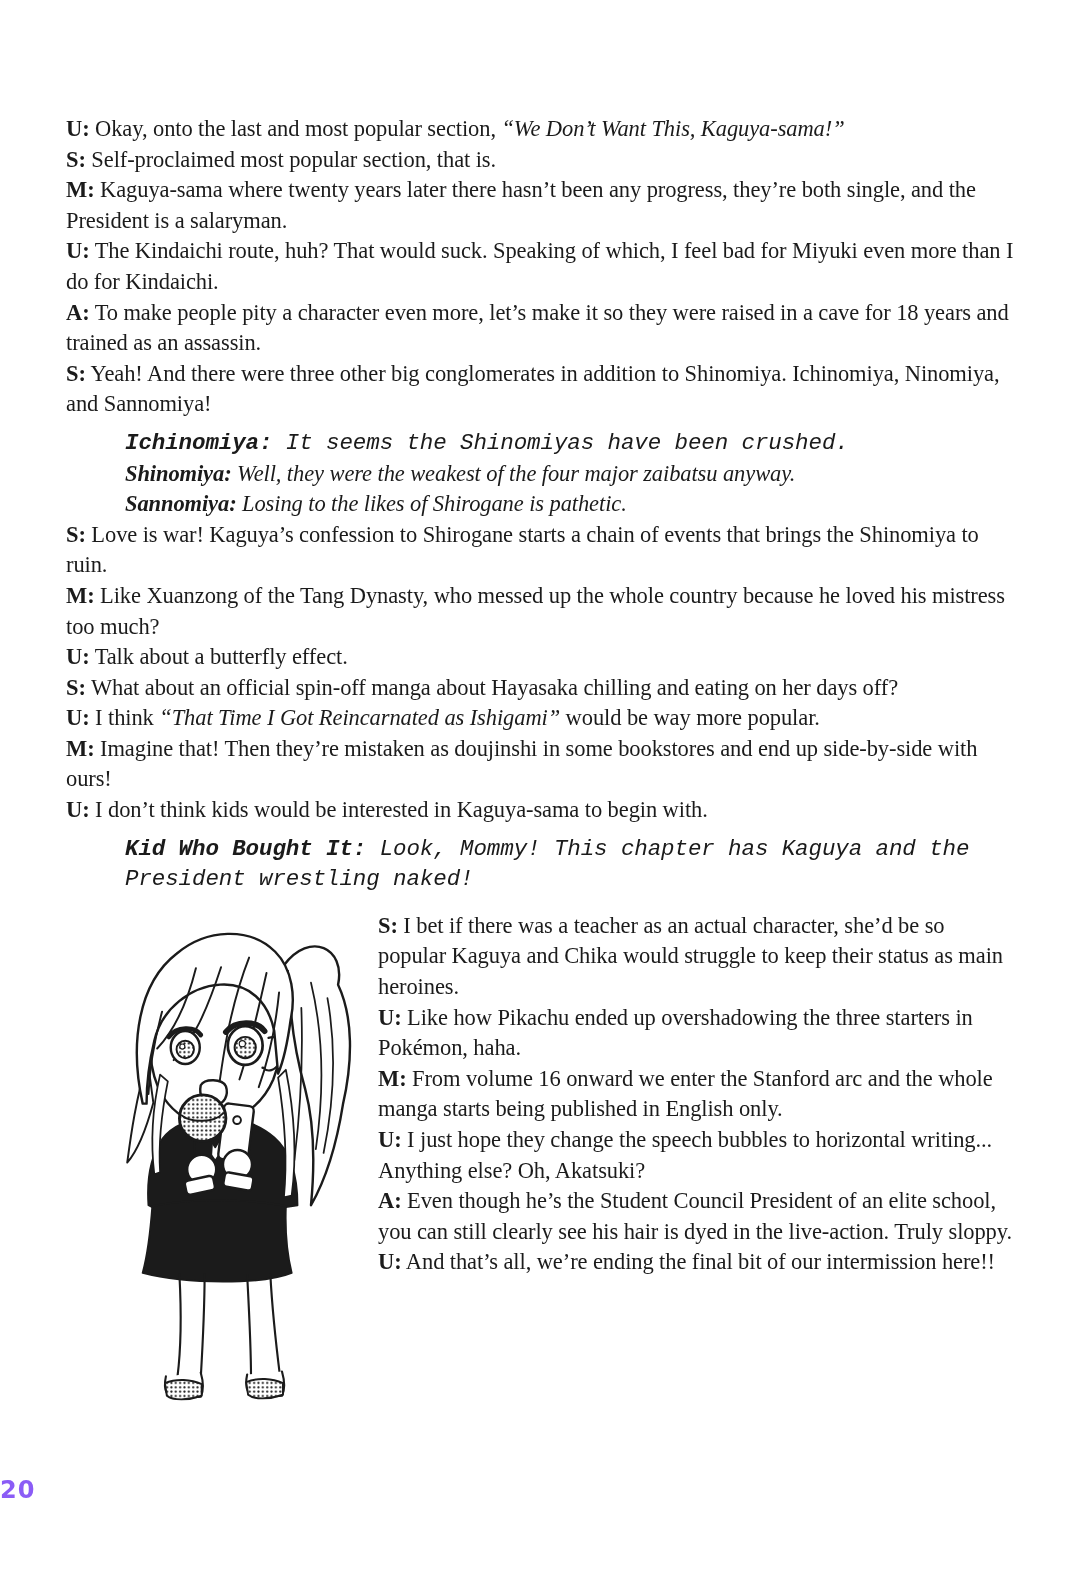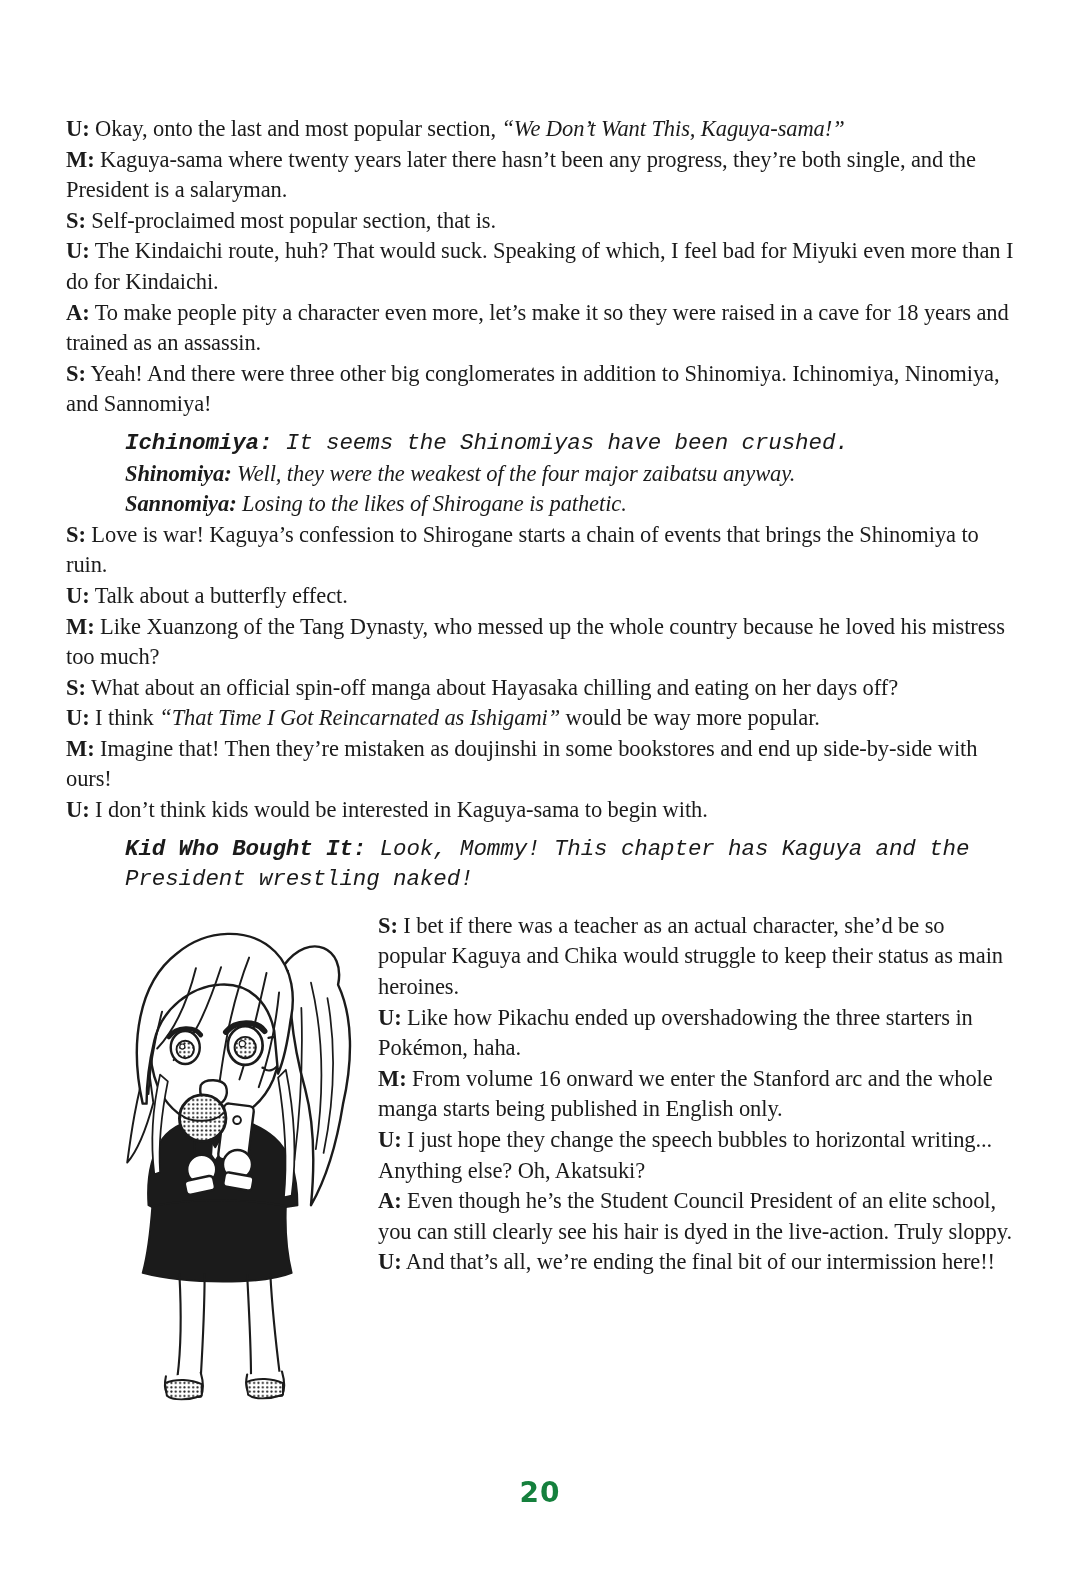--- a/index.html
+++ b/index.html
@@ -31,48 +31,48 @@
     display:flex;
     align-items:flex-start;
     margin-top:16px;
   }
   .illus-cell{flex:0 0 312px;}
   .illus-cell svg{display:block;margin:4px 0 0 38px;}
   .bottom-col{flex:1 1 auto;}
   .page-number{
     position:absolute;
     left:0; right:0; top:1476px;
-    text-align:center;
+    text-align:left;
     font-family:"DejaVu Sans", sans-serif;
     font-weight:700;
-    font-size:28px;
+    font-size:24px;
     letter-spacing:1px;
-    color:#15803d;
+    color:#8b5cf6;
   }
 </style>
 </head>
 <body>
 
 <div class="page">
 
   <div class="content">
 
     <div>
         <div class="para dialogue"><span class="seg-b">U:</span><span class="seg-n"> Okay, onto the last and most popular section, </span><span class="seg-i">“We Don’t Want This, Kaguya-sama!”</span></div>
+        <div class="para dialogue"><span class="seg-b">S:</span><span class="seg-n"> Self-proclaimed most popular section, that is.</span></div>
         <div class="para dialogue"><span class="seg-b">M:</span><span class="seg-n"> Kaguya-sama where twenty years later there hasn’t been any progress, they’re both single, and the President is a salaryman.</span></div>
-        <div class="para dialogue"><span class="seg-b">S:</span><span class="seg-n"> Self-proclaimed most popular section, that is.</span></div>
         <div class="para dialogue"><span class="seg-b">U:</span><span class="seg-n"> The Kindaichi route, huh? That would suck. Speaking of which, I feel bad for Miyuki even more than I do for Kindaichi.</span></div>
         <div class="para dialogue"><span class="seg-b">A:</span><span class="seg-n"> To make people pity a character even more, let’s make it so they were raised in a cave for 18 years and trained as an assassin.</span></div>
         <div class="para dialogue"><span class="seg-b">S:</span><span class="seg-n"> Yeah! And there were three other big conglomerates in addition to Shinomiya. Ichinomiya, Ninomiya, and Sannomiya!</span></div>
         <div class="para aside"><span class="seg-bi">Ichinomiya:</span><span class="seg-i"> It seems the Shinomiyas have been crushed.</span></div>
         <div class="para aside"><span class="seg-bi">Shinomiya:</span><span class="seg-i"> Well, they were the weakest of the four major zaibatsu anyway.</span></div>
         <div class="para aside"><span class="seg-bi">Sannomiya:</span><span class="seg-i"> Losing to the likes of Shirogane is pathetic.</span></div>
         <div class="para dialogue"><span class="seg-b">S:</span><span class="seg-n"> Love is war! Kaguya’s confession to Shirogane starts a chain of events that brings the Shinomiya to ruin.</span></div>
+        <div class="para dialogue"><span class="seg-b">M:</span><span class="seg-n"> Like Xuanzong of the Tang Dynasty, who messed up the whole country because he loved his mistress too much?</span></div>
         <div class="para dialogue"><span class="seg-b">U:</span><span class="seg-n"> Talk about a butterfly effect.</span></div>
-        <div class="para dialogue"><span class="seg-b">M:</span><span class="seg-n"> Like Xuanzong of the Tang Dynasty, who messed up the whole country because he loved his mistress too much?</span></div>
         <div class="para dialogue"><span class="seg-b">S:</span><span class="seg-n"> What about an official spin-off manga about Hayasaka chilling and eating on her days off?</span></div>
         <div class="para dialogue"><span class="seg-b">U:</span><span class="seg-n"> I think </span><span class="seg-i">“That Time I Got Reincarnated as Ishigami”</span><span class="seg-n"> would be way more popular.</span></div>
         <div class="para dialogue"><span class="seg-b">M:</span><span class="seg-n"> Imagine that! Then they’re mistaken as doujinshi in some bookstores and end up side-by-side with ours!</span></div>
         <div class="para dialogue"><span class="seg-b">U:</span><span class="seg-n"> I don’t think kids would be interested in Kaguya-sama to begin with.</span></div>
         <div class="para aside"><span class="seg-bi">Kid Who Bought It:</span><span class="seg-i"> Look, Mommy! This chapter has Kaguya and the President wrestling naked!</span></div>
       </div>
 
     <div class="bottom-row">
       <div class="illus-cell">
         <svg viewBox="0 0 275 520" width="266" height="503" xmlns="http://www.w3.org/2000/svg">

